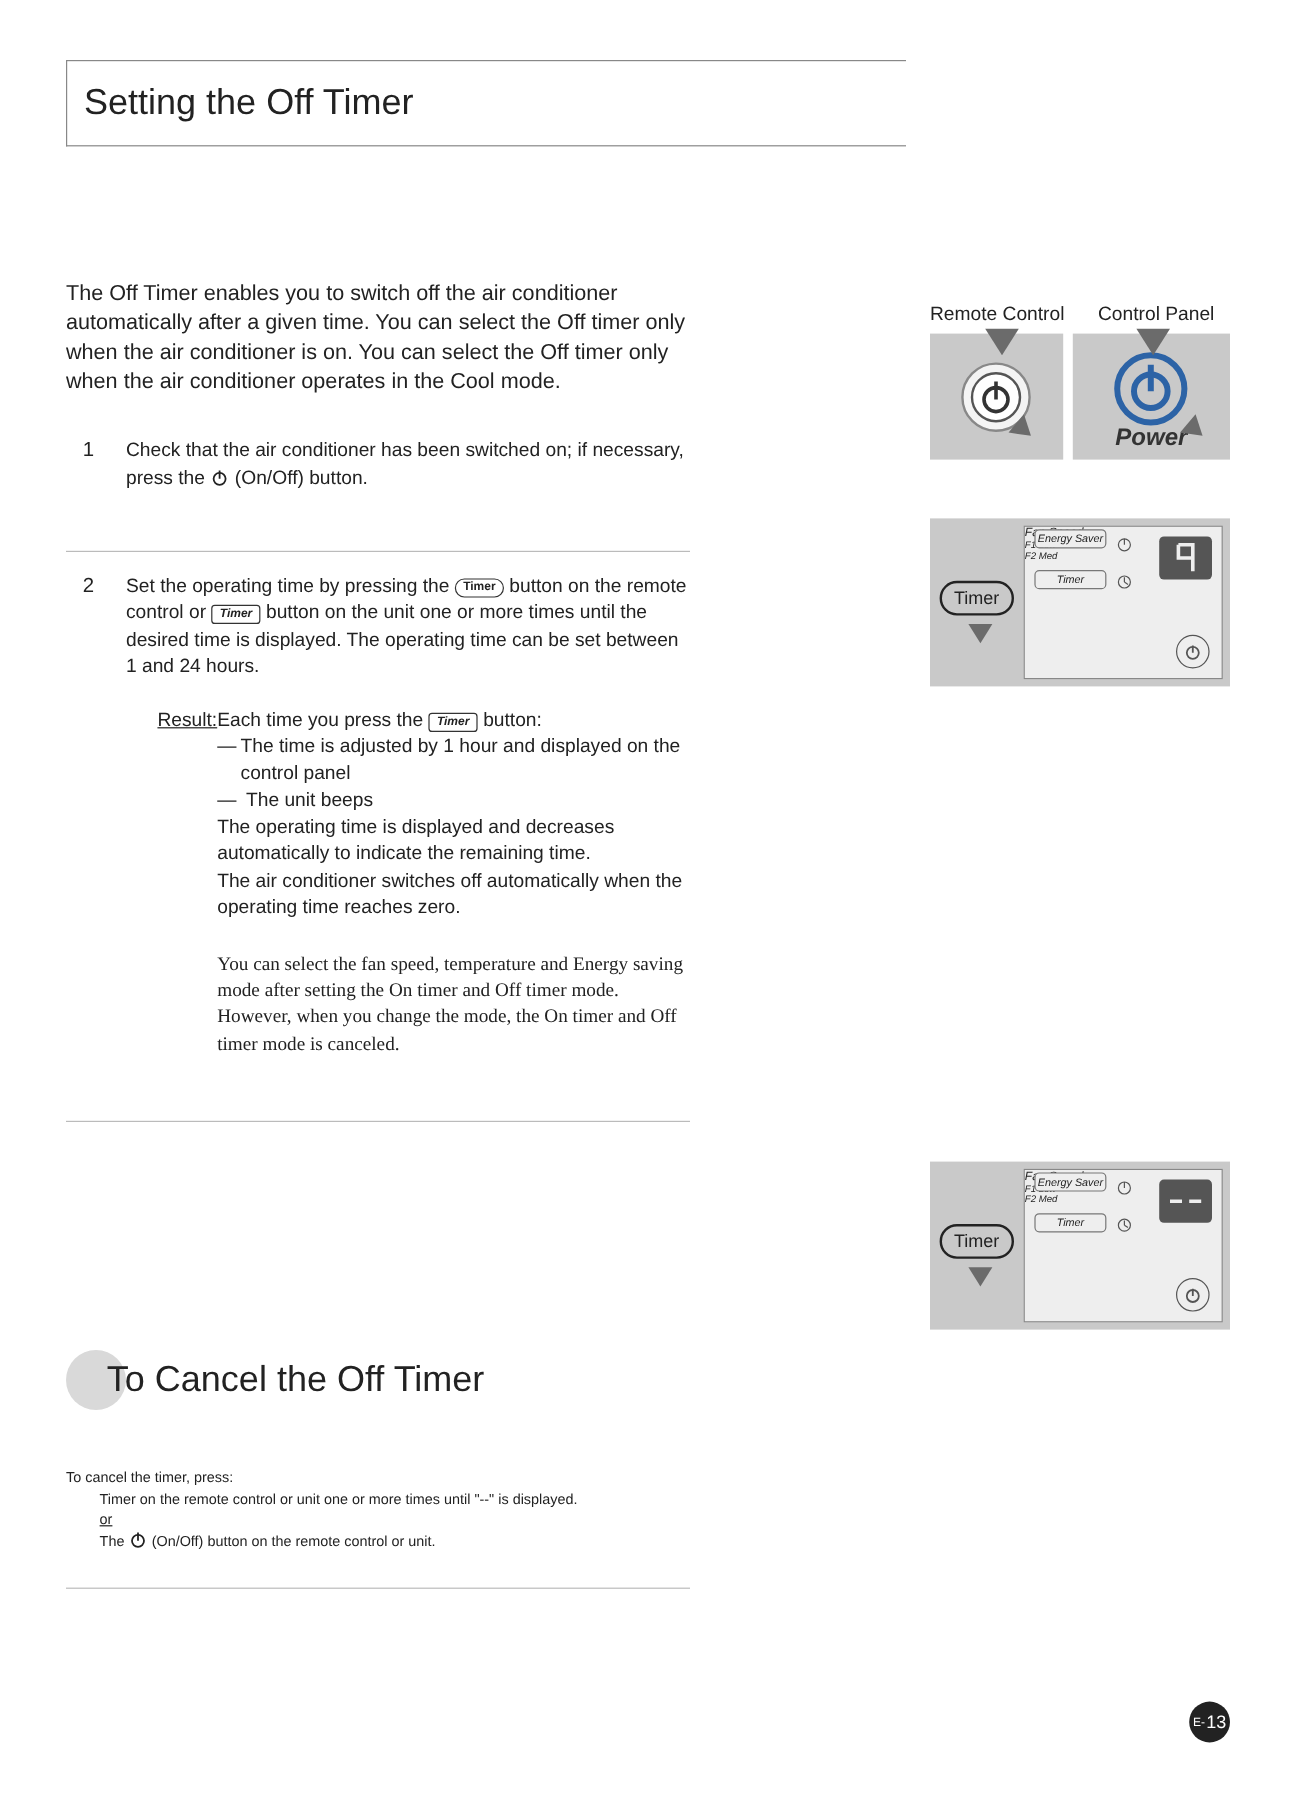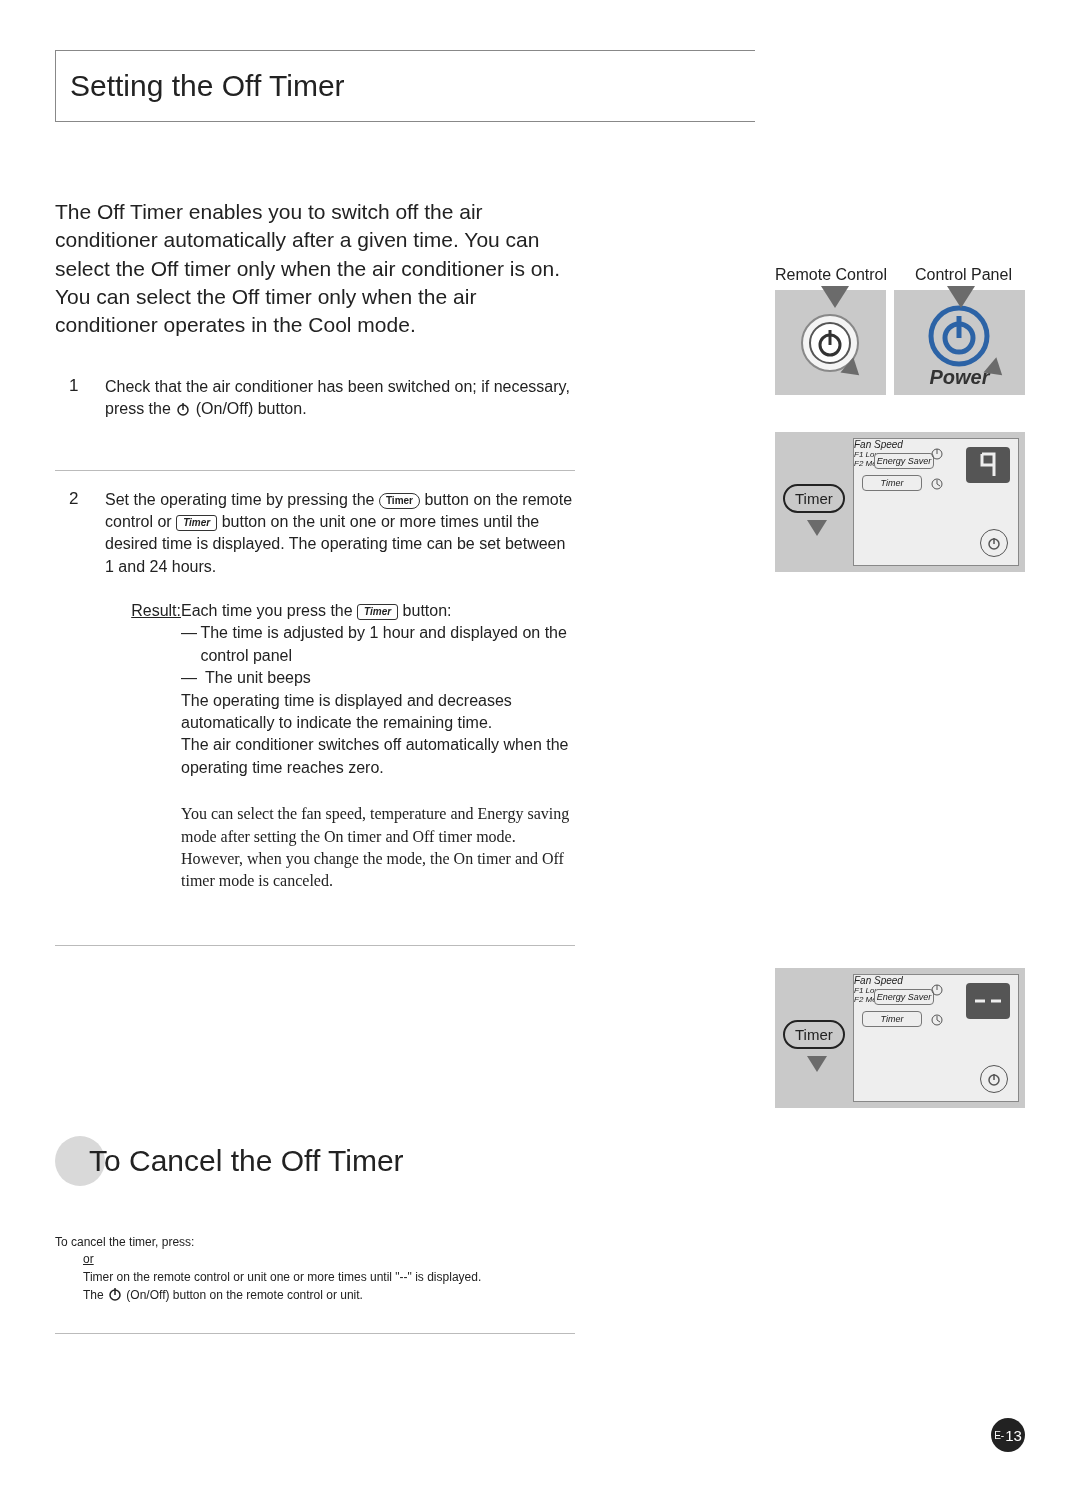--- a/index.html
+++ b/index.html
@@ -1,20 +1,20 @@
 <!DOCTYPE html>
 <html><head>
 <meta charset="utf-8">
 <style>
   * { box-sizing: border-box; margin: 0; padding: 0; }
   html, body { width: 1080px; height: 1510px; font-family: Arial, Helvetica, sans-serif; background: #fff; color: #222; }
   .page { position: relative; width: 1080px; height: 1510px; padding: 50px 85px 40px 55px; }
   .title-block { border: 1px solid #888; border-right: none; padding: 18px 0 18px 14px; width: 700px; }
   .title { font-size: 30px; font-weight: 400; }
-  .intro { margin-top: 76px; width: 520px; font-size: 21px; line-height: 1.35; }
+  .intro { margin-top: 110px; width: 520px; font-size: 18px; line-height: 1.35; }
   .steps { margin-top: 30px; }
   .step { display: flex; padding: 6px 0 18px 0; }
   .sep { border-top: 1px solid #bbb; margin: 28px 0 12px 0; width: 520px; }
   .sep2 { border-top: 1px solid #bbb; margin-top: 34px; width: 520px; }
   .snum { width: 50px; font-size: 17px; padding-left: 14px; }
   .sbody { width: 470px; font-size: 16px; line-height: 1.4; }
   .inline-svg { display: inline-block; vertical-align: -3px; }
   .pill { display: inline-block; border: 1.5px solid #333; border-radius: 10px; font-size: 10px; padding: 0 6px; font-weight: bold; vertical-align: 1px; }
   .rect-btn { display: inline-block; border: 1.5px solid #333; border-radius: 3px; font-size: 10px; padding: 0 6px; font-weight: bold; font-style: italic; vertical-align: 1px; }
   .result-block { margin-top: 22px; display: flex; }
@@ -28,37 +28,37 @@
   .section2-title { font-size: 30px; font-weight: 400; margin-left: -20px; }
   .cancel-body { margin-top: 48px; font-size: 12px; line-height: 1.45; width: 520px; }
   .cancel-indent { padding-left: 28px; }
   .or { text-decoration: underline; }
   .page-num { position: absolute; right: 55px; bottom: 58px; }
   .pn-circle { display: inline-flex; align-items: center; justify-content: center; width: 34px; height: 34px; border-radius: 50%; background: #222; color: #fff; font-size: 15px; }
   .pn-circle .e { font-size: 10px; margin-right: 1px; }
 
   
   .fig { position: absolute; }
-  .fig1 { right: 55px; top: 266px; width: 250px; }
+  .fig1 { right: 55px; top: 254px; width: 250px; }
   .fig-labels { display: flex; gap: 20px; font-size: 16px; margin-bottom: 6px; }
   .fig-labels > div:first-child { width: 120px; }
   .fig1-imgs { display: flex; gap: 8px; align-items: flex-end; position: relative; }
   .gray-box { background: #c9c9c9; display: flex; align-items: center; justify-content: center; position: relative; }
   .gb-left { width: 115px; height: 105px; }
   .gb-right { width: 136px; height: 105px; }
   .marker { position: absolute; width: 0; height: 0; border-left: 14px solid transparent; border-right: 14px solid transparent; border-top: 22px solid #6b6b6b; z-index: 5; }
   .marker-sm { border-left-width: 10px; border-right-width: 10px; border-top-width: 16px; }
 
   .fig2 { right: 55px; top: 432px; width: 250px; }
   .fig3 { right: 55px; top: 968px; width: 250px; }
   .panel-outer { position: relative; width: 250px; height: 140px; background: #c9c9c9; }
   .timer-pill { position: absolute; left: 8px; top: 52px; border: 2px solid #222; border-radius: 16px; padding: 4px 10px; font-size: 15px; background: transparent; }
   .panel-inner { position: absolute; right: 6px; top: 6px; width: 166px; height: 128px; border: 1px solid #888; background: #eee; }
   .pi-box { position: absolute; border: 1px solid #777; border-radius: 4px; font-size: 9px; font-style: italic; text-align: center; padding: 2px 0; background: #eee; }
-  .pi-es { left: 8px; top: 14px; width: 60px; margin-left: 12px; }
+  .pi-es { left: 8px; top: 2px; width: 60px; }
   .pi-tm { left: 8px; top: 36px; width: 60px; }
   .pi-fs { left: 8px; top: 72px; width: 60px; border: none; font-style: italic; font-size: 10px; }
   .pi-fl { left: 12px; top: 92px; width: 60px; border: none; font-style: italic; font-size: 8px; }
   .pi-disp { position: absolute; right: 8px; top: 8px; width: 44px; height: 36px; background: #555; border-radius: 4px; display:flex; align-items:center; justify-content:center; }
   .seg { fill: none; stroke: #eee; stroke-width: 3; }
   .pi-pwr { position: absolute; right: 10px; bottom: 8px; width: 28px; height: 28px; border: 1.5px solid #555; border-radius: 50%; display: flex; align-items: center; justify-content: center; }
   .tiny-pwr { stroke: #555; stroke-width: 1.5; fill: none; }
   .pi-icons { position: absolute; left: 76px; top: 8px; font-size: 10px; color: #444; }
 
   .big-power { position: relative; }
@@ -128,22 +128,22 @@
     <div class="sep2"></div>
   </div>
 
   <div class="section2-hdr">
     <div class="gray-circle"></div>
     <div class="section2-title">To Cancel the Off Timer</div>
   </div>
 
   <div class="cancel-body">
     <div>To cancel the timer, press:</div>
+    <div class="cancel-indent">Timer on the remote control or unit one or more times until "--" is displayed.</div>
     <div class="cancel-indent or">or</div>
-    <div class="cancel-indent">Timer on the remote control or unit one or more times until "--" is displayed.</div>
     <div class="cancel-indent">
       <span>The </span>
       <span class="inline-svg">
         <svg width="16" height="16" viewBox="0 0 16 16">
             <circle cx="8" cy="9" r="5" fill="none" stroke="#222" stroke-width="1.5"></circle>
             <line x1="8" y1="2" x2="8" y2="9" stroke="#222" stroke-width="1.5"></line>
           </svg>
       </span>
       <span> (On/Off) button on the remote control or unit.</span>
     </div>

